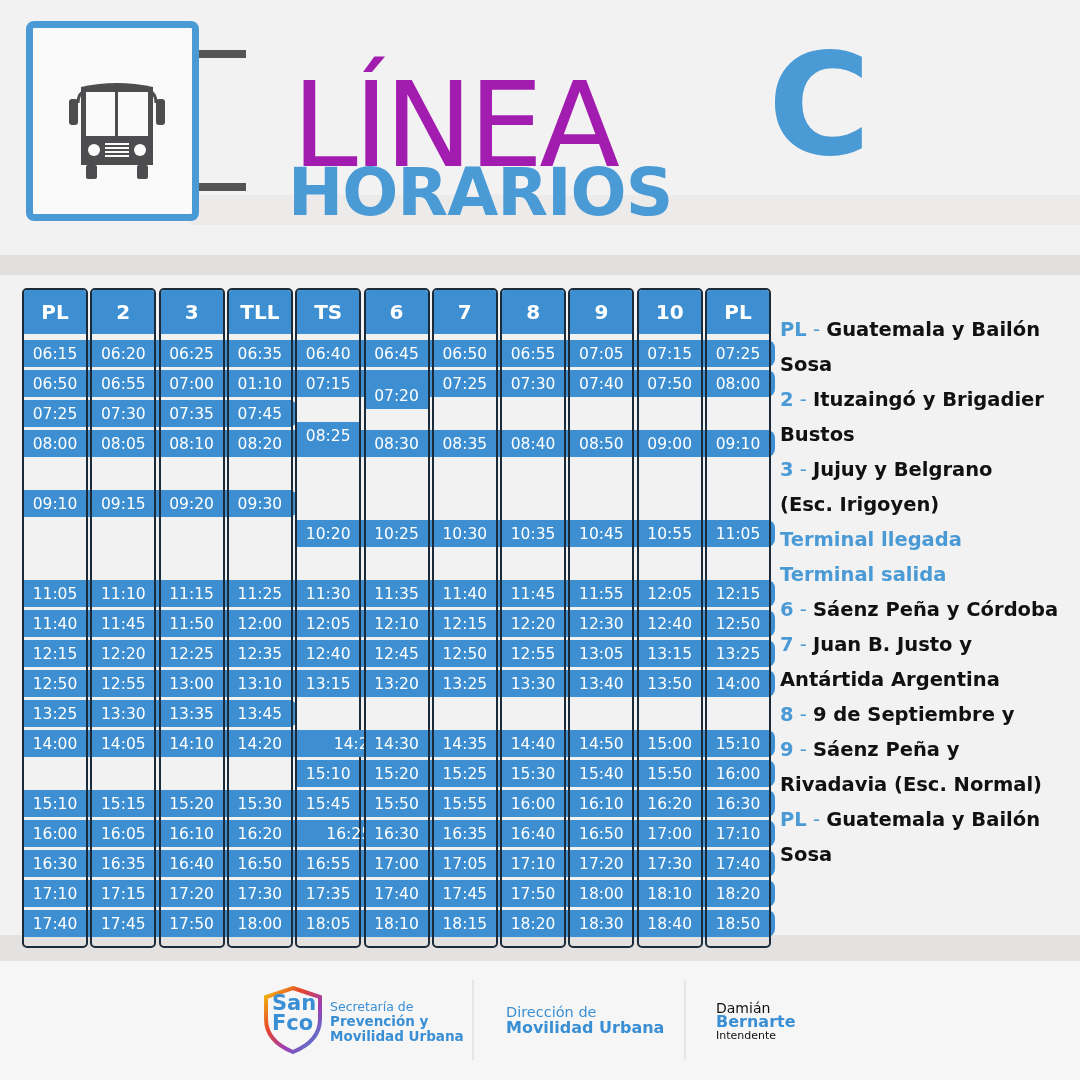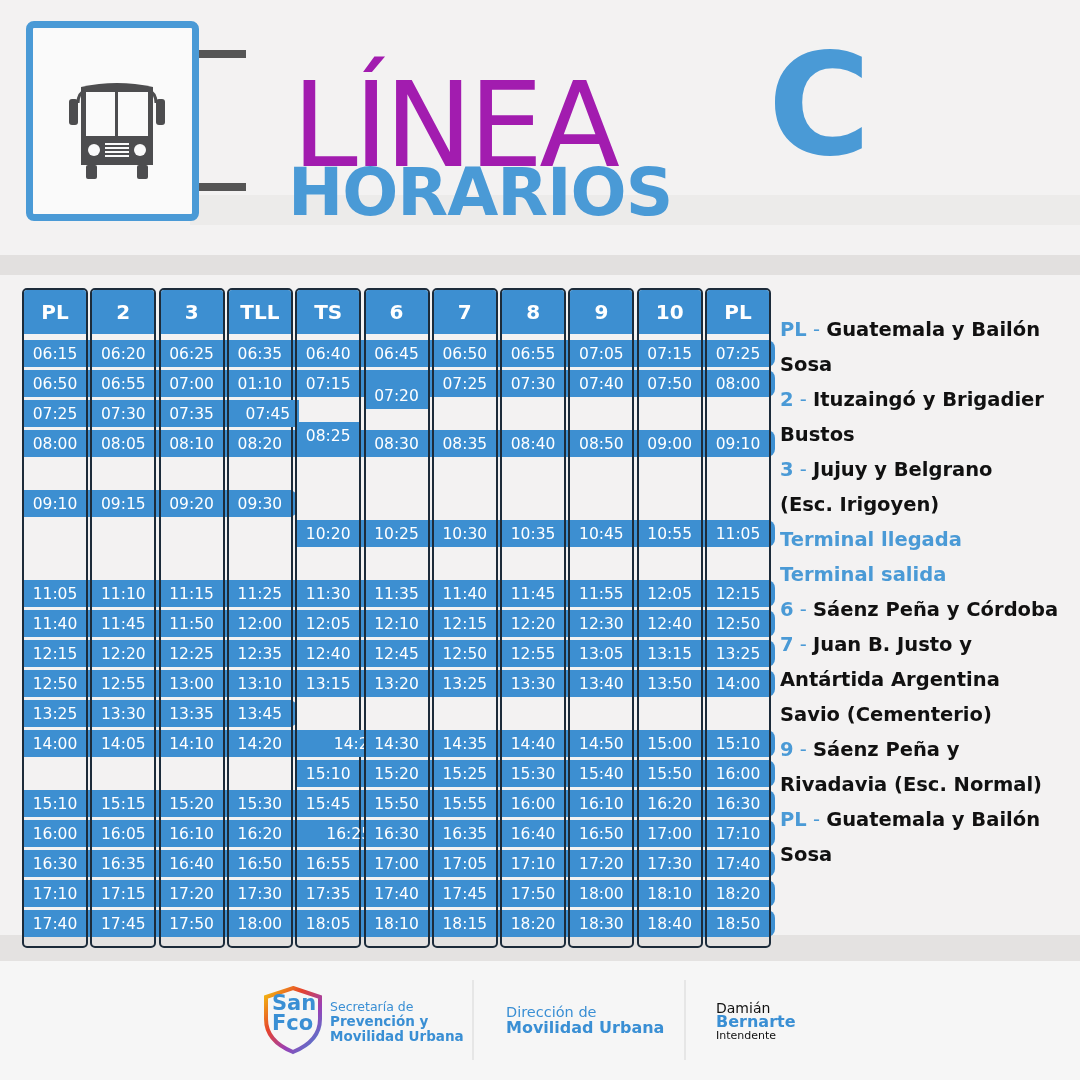--- a/index.html
+++ b/index.html
@@ -191,21 +191,21 @@
       <div class="cell" style="top: 500px;">15:20</div>
       <div class="cell" style="top: 530px;">16:10</div>
       <div class="cell" style="top: 560px;">16:40</div>
       <div class="cell" style="top: 590px;">17:20</div>
       <div class="cell" style="top: 620px;">17:50</div>
     </div>
     <div class="col" style="left: 204.9px; background: transparent;">
       <div class="col-head">TLL</div>
       <div class="cell" style="top: 50px;">06:35</div>
       <div class="cell" style="top: 80px;">01:10</div>
-      <div class="cell" style="top: 110px; margin-left: 8px;">07:45</div>
+      <div class="cell" style="top: 110px;">07:45</div>
       <div class="cell" style="top: 140px;">08:20</div>
       <div class="cell" style="top: 200px;">09:30</div>
       <div class="cell" style="top: 290px;">11:25</div>
       <div class="cell" style="top: 320px;">12:00</div>
       <div class="cell" style="top: 350px;">12:35</div>
       <div class="cell" style="top: 380px;">13:10</div>
       <div class="cell" style="top: 410px;">13:45</div>
       <div class="cell" style="top: 440px;">14:20</div>
       <div class="cell" style="top: 500px;">15:30</div>
       <div class="cell" style="top: 530px;">16:20</div>
@@ -346,21 +346,21 @@
     <div class="legend-line"><span>Sosa</span></div>
     <div class="legend-line"><span class="key">2</span><span class="key" style="font-weight: normal;"> - </span><span>Ituzaingó y Brigadier</span></div>
     <div class="legend-line"><span>Bustos</span></div>
     <div class="legend-line"><span class="key">3</span><span class="key" style="font-weight: normal;"> - </span><span>Jujuy y Belgrano</span></div>
     <div class="legend-line"><span>(Esc. Irigoyen)</span></div>
     <div class="legend-line blue">Terminal llegada</div>
     <div class="legend-line blue">Terminal salida</div>
     <div class="legend-line"><span class="key">6</span><span class="key" style="font-weight: normal;"> - </span><span>Sáenz Peña y Córdoba</span></div>
     <div class="legend-line"><span class="key">7</span><span class="key" style="font-weight: normal;"> - </span><span>Juan B. Justo y</span></div>
     <div class="legend-line"><span>Antártida Argentina</span></div>
-    <div class="legend-line"><span>Savio (Cementerio)</span></div>
+    <div class="legend-line"><span class="key">8</span><span class="key" style="font-weight: normal;"> - </span><span>9 de Septiembre y</span></div>
     <div class="legend-line"><span class="key">9</span><span class="key" style="font-weight: normal;"> - </span><span>Sáenz Peña y</span></div>
     <div class="legend-line"><span>Rivadavia (Esc. Normal)</span></div>
     <div class="legend-line"><span class="key">PL</span><span class="key" style="font-weight: normal;"> - </span><span>Guatemala y Bailón</span></div>
     <div class="legend-line"><span>Sosa</span></div>
   </div>
 
 <div class="logo1">
   <svg class="shield" viewBox="0 0 62 70">
     <defs>
       <linearGradient id="rb" x1="0" y1="0" x2="1" y2="1">

